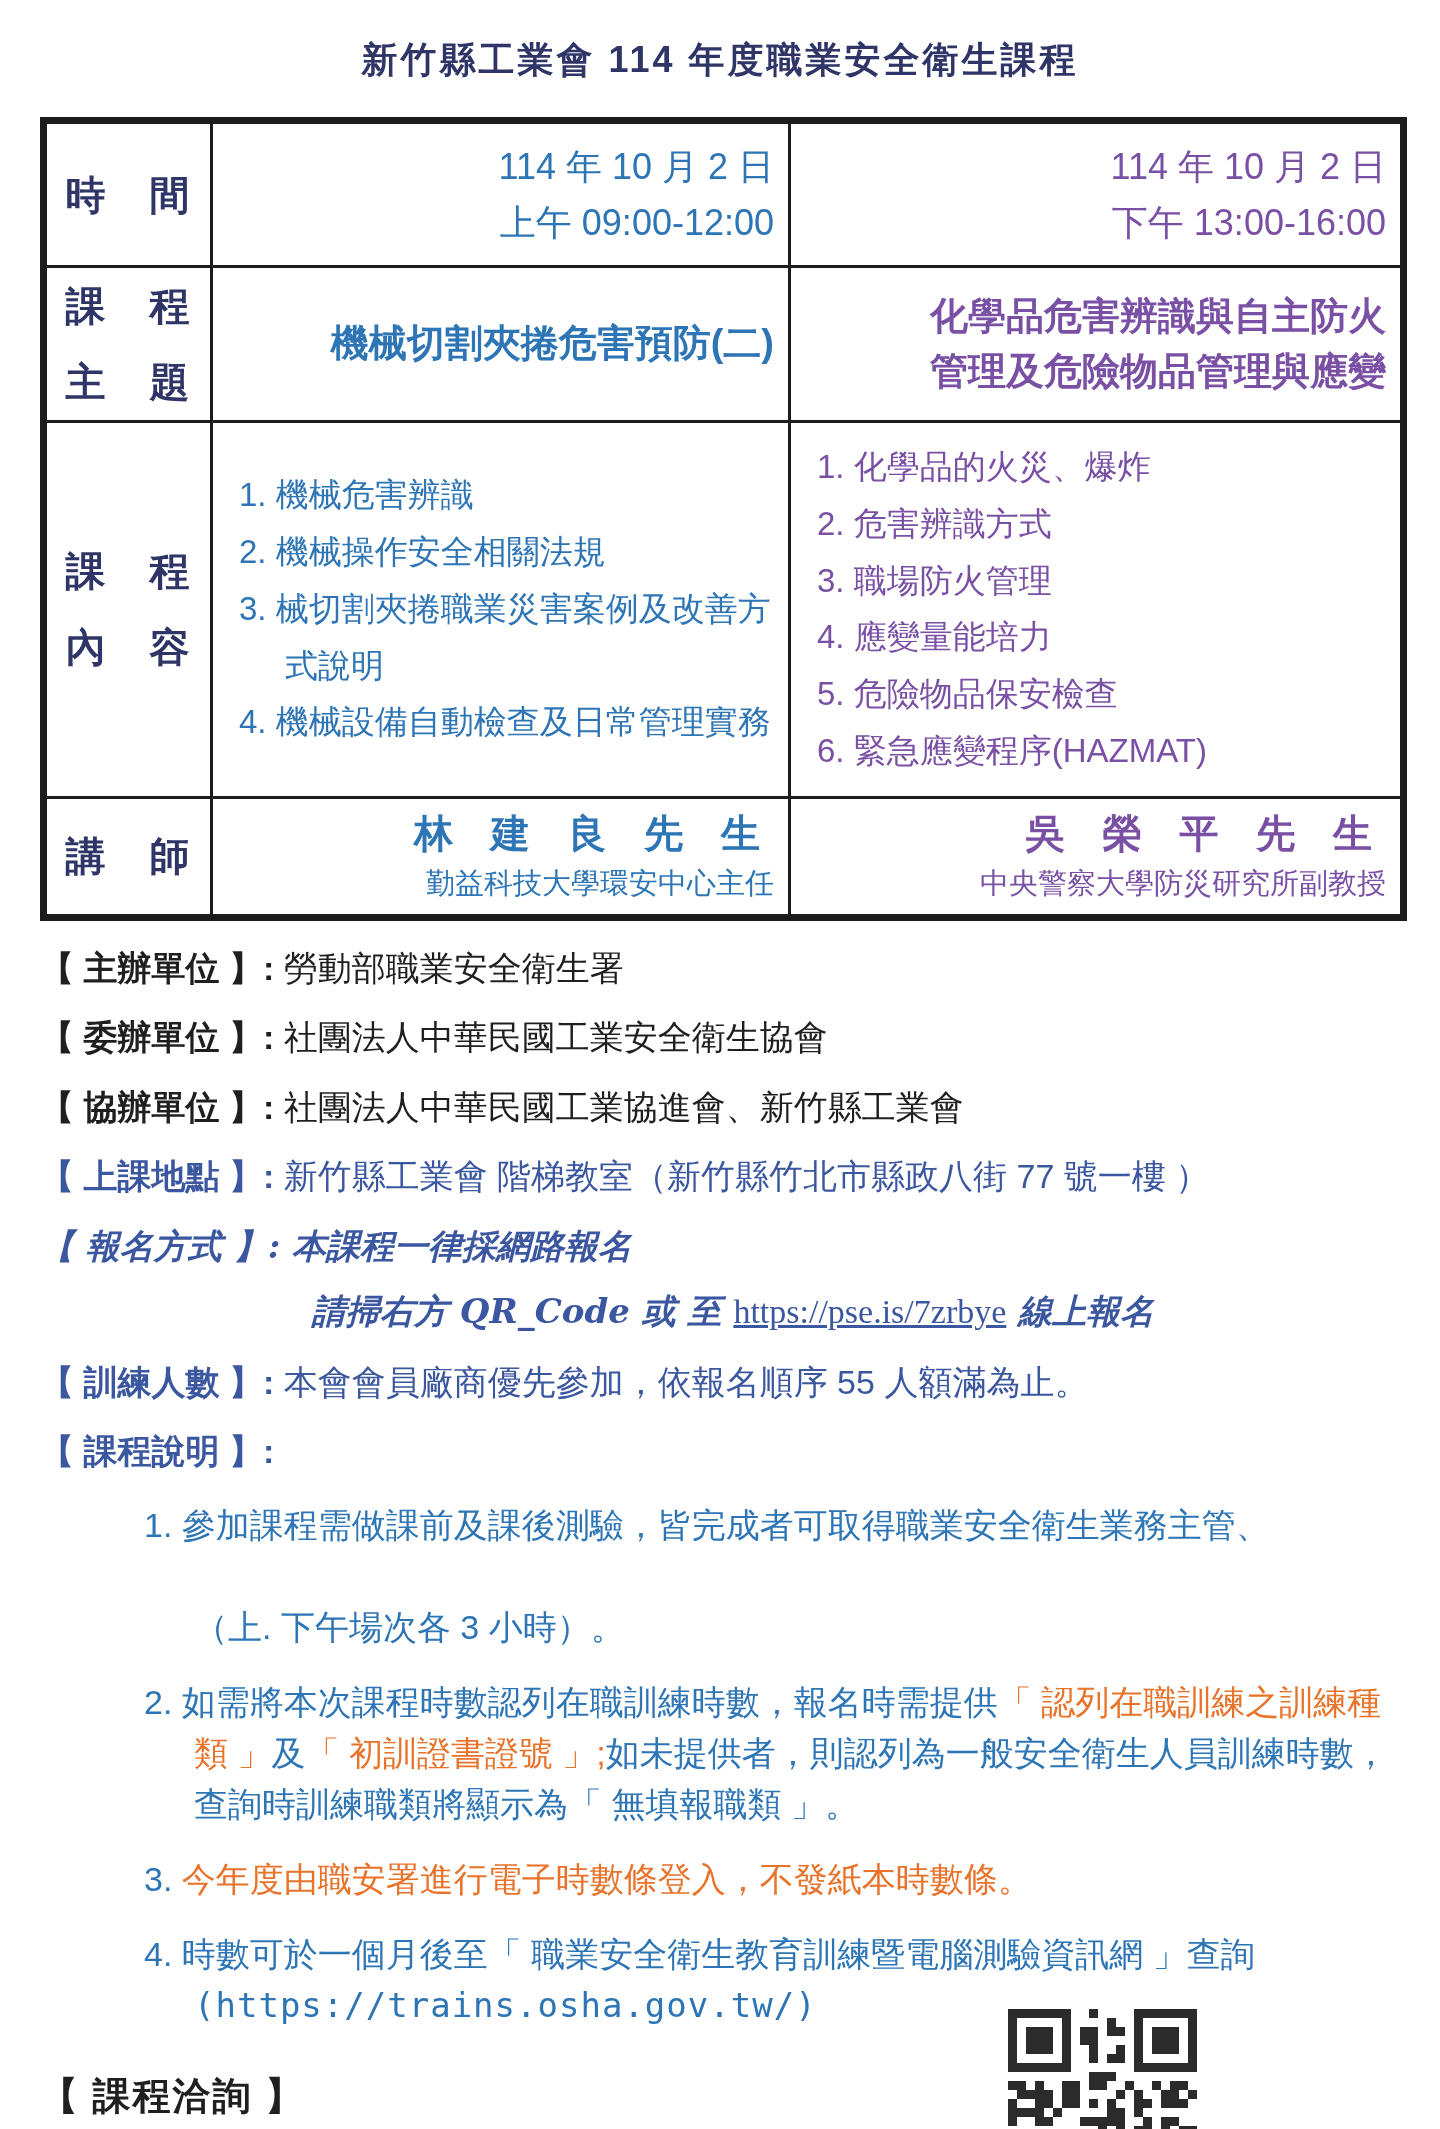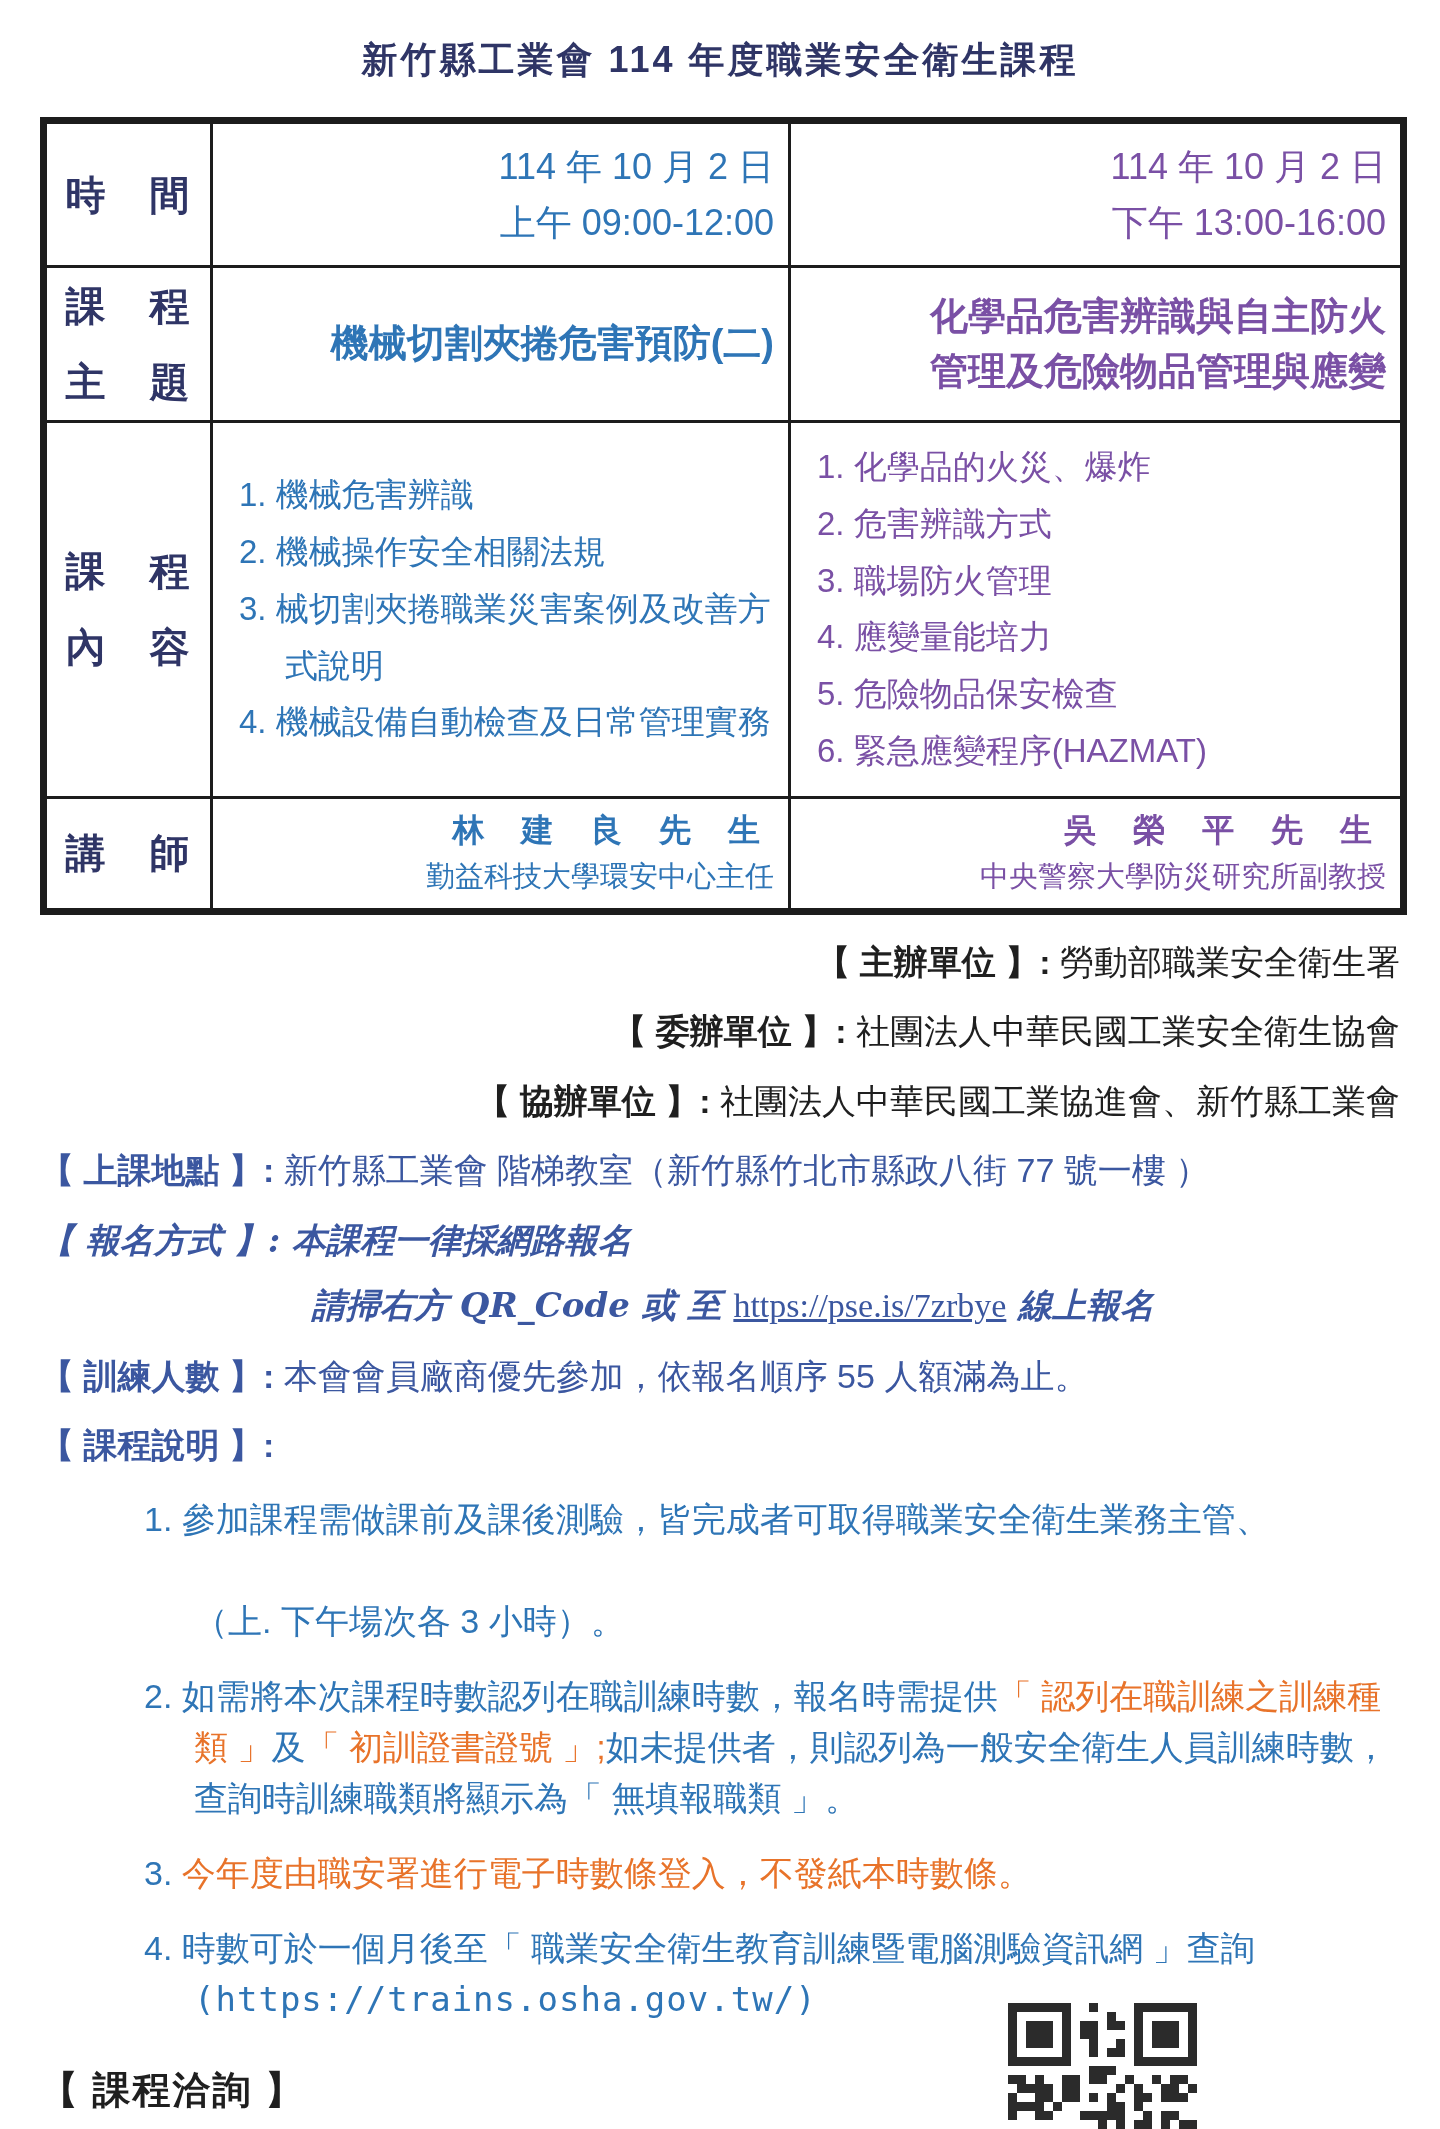--- a/index.html
+++ b/index.html
@@ -46,28 +46,28 @@
   tr.r-topic td{height:142px;}
   tr.r-content td{height:372px;}
   tr.r-lect td{height:114px;}
   .date-line{font-size:36px;line-height:1.55;}
   .topic-line{font-size:38px;font-weight:bold;line-height:1.45;}
   td.cell.content{vertical-align:middle;text-align:left;padding:16px 10px 16px 26px;}
   .content .li{
     font-size:33px;line-height:1.72;
     padding-left:46px;text-indent:-46px;
   }
-  .lect-name{font-size:32px;font-weight:bold;letter-spacing:14px;line-height:1.3;}
+  .lect-name{font-size:39px;font-weight:bold;letter-spacing:14px;line-height:1.3;font-family:Liberation Serif, serif;}
   .lect-title{font-size:29px;line-height:1.4;margin-top:4px;}
 
   
   .info{margin-top:26px;font-size:34px;}
   .info-line{margin:0 0 27px 0;line-height:1.25;}
   .info-label{font-weight:bold;}
-  .ln-black{color:var(--ink);text-align:right;}
+  .ln-black{color:var(--ink);}
   .ln-navy{color:var(--navy);margin-top:6px;}
   .kai{
     font-family:"DejaVu Serif","Liberation Serif",serif;
     font-style:italic;font-weight:bold;color:var(--navy);
   }
   .seg-link{
     font-family:"Liberation Serif","DejaVu Serif",serif;
     font-style:normal;font-weight:normal;
     color:var(--navy);text-decoration:underline;
   }

